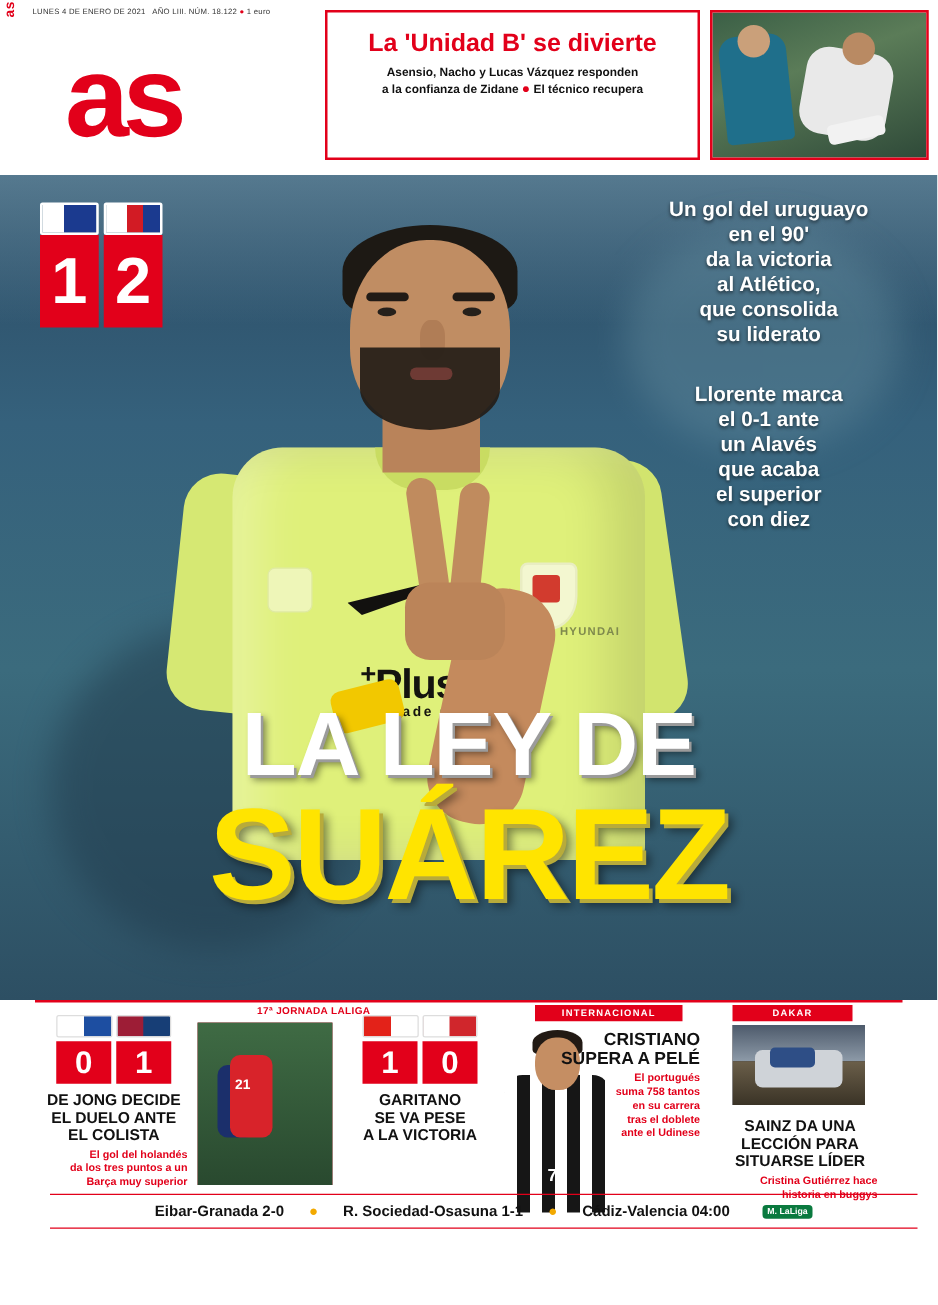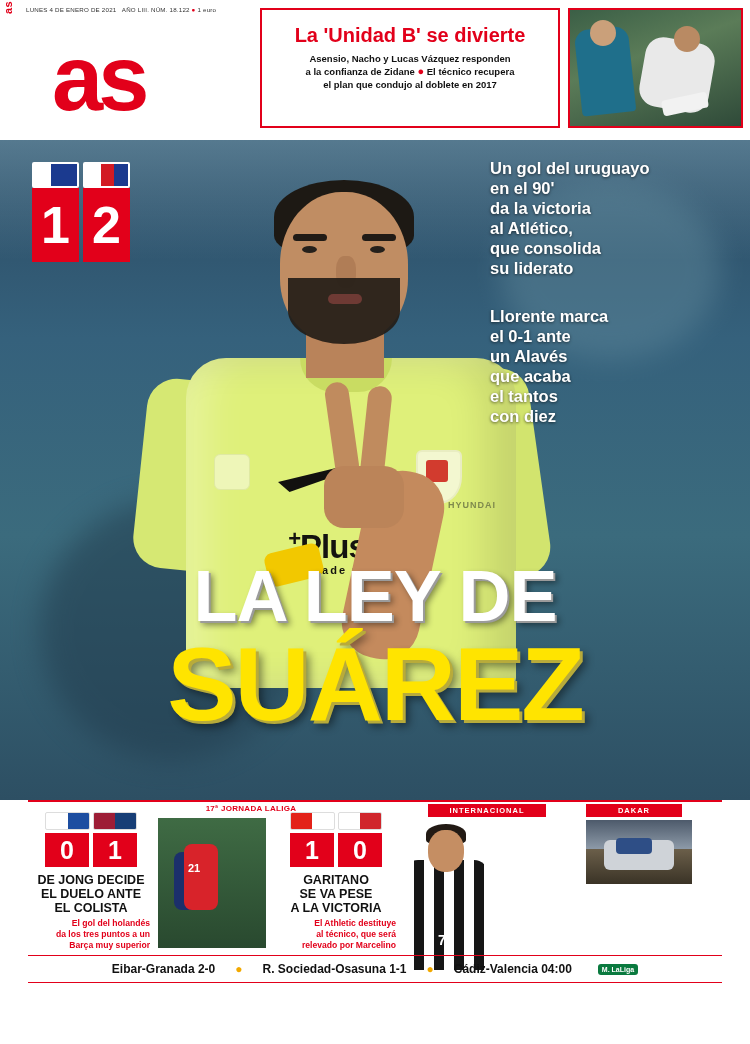--- a/index.html
+++ b/index.html
@@ -112,21 +112,21 @@
   .mini-crest{flex:1;background:#eceff4;border:2px solid #fff;border-radius:2px;position:relative;overflow:hidden;}
   .mini-crest.a{background:linear-gradient(90deg,#ffffff 0 40%,#1b3a8f 40% 100%);}
   .mini-crest.b{background:linear-gradient(90deg,#ffffff 0 38%,#d21b24 38% 68%,#1b3a8f 68% 100%);}
   .scores{position:absolute;left:0;top:26px;width:98px;height:74px;display:flex;gap:4px;}
   .score{
     flex:1;background:#e2001a;color:#fff;font-size:52px;font-weight:bold;
     display:flex;align-items:center;justify-content:center;line-height:1;
   }
 
   
-  .rcol{position:absolute;right:10px;top:18px;width:250px;text-align:left;color:#fff;}
+  .rcol{position:absolute;right:10px;top:18px;width:250px;text-align:center;color:#fff;}
   .rcol h3{margin:0;font-size:16.5px;line-height:20px;font-weight:bold;text-shadow:0 1px 3px rgba(0,0,0,.6);}
   .rcol .h2b{margin-top:28px;font-size:16.5px;line-height:20px;font-weight:bold;text-shadow:0 1px 3px rgba(0,0,0,.6);}
 
   
   .title-wrap{position:absolute;left:0;top:420px;width:750px;text-align:center;}
   .title1{
     font-size:72px;line-height:72px;font-weight:bold;color:#ffffff;letter-spacing:-1px;
     text-shadow:2px 2px 0 #9b9b9b, 4px 4px 6px rgba(0,0,0,.45);
   }
   .title2{
@@ -171,21 +171,21 @@
   .cr-num{position:absolute;left:58px;top:112px;color:#fff;font-size:14px;font-weight:bold;}
 
   .dakar{position:absolute;overflow:hidden;background:#2b2b33;}
   .dk-sky{position:absolute;left:0;top:0;width:100%;height:46%;background:linear-gradient(180deg,#4d5a6b,#8d9aa8);}
   .dk-ground{position:absolute;left:0;bottom:0;width:100%;height:54%;background:linear-gradient(180deg,#6b5f4a,#3a3326);}
   .dk-car{position:absolute;left:18px;bottom:14px;width:70px;height:30px;background:#cfd3d8;border-radius:6px;}
   .dk-win{position:absolute;left:30px;bottom:30px;width:36px;height:16px;background:#2e4e86;border-radius:4px;}
 
   
   .results{
-    position:absolute;left:28px;top:955px;width:694px;height:26px;
+    position:absolute;left:40px;top:955px;width:694px;height:26px;
     border-top:1.5px solid #e2001a;border-bottom:1.5px solid #e2001a;
     display:flex;align-items:center;justify-content:center;gap:20px;
     font-size:12px;font-weight:bold;color:#111;
   }
   .results .sep{color:#f2a900;font-size:12px;}
   .results .logo-m{
     background:#0a7a3f;color:#fff;font-size:7px;padding:2px 4px;border-radius:3px;font-weight:bold;margin-left:6px;
   }
 
   .footer{position:absolute;left:0;top:1006px;width:750px;height:38px;background:#fff;}
@@ -207,21 +207,20 @@
     <div class="logo">as</div>
 
     <div class="topbox">
       <h2>La 'Unidad B' se divierte</h2>
       <p>Asensio, Nacho y Lucas Vázquez responden</p>
       <p>
         <span>a la confianza de Zidane</span>
         <span class="bullet">●</span>
         <span>El técnico recupera</span>
       </p>
-      <p>el plan que condujo al doblete en 2017</p>
     </div>
 
     <div class="topphoto">
       <div class="p1"></div>
       <div class="p1h"></div>
       <div class="p2"></div>
       <div class="p2h"></div>
       <div class="sock"></div>
     </div>
   </div>
@@ -281,21 +280,21 @@
         <span>da la victoria</span><br>
         <span>al Atlético,</span><br>
         <span>que consolida</span><br>
         <span>su liderato</span>
       </h3>
       <div class="h2b">
         <span>Llorente marca</span><br>
         <span>el 0-1 ante</span><br>
         <span>un Alavés</span><br>
         <span>que acaba</span><br>
-        <span>el tantos</span><br>
+        <span>el superior</span><br>
         <span>con diez</span>
       </div>
     </div>
 
     <div class="title-wrap">
       <div class="title1">LA LEY DE</div>
       <div class="title2">SUÁREZ</div>
     </div>
   </div>
 
@@ -340,42 +339,60 @@
       </div>
       <div class="scorepair">
         <div class="sp">1</div>
         <div class="sp">0</div>
       </div>
       <h4>
         <span>GARITANO</span><br>
         <span>SE VA PESE</span><br>
         <span>A LA VICTORIA</span>
       </h4>
-      <p>
-        <span>El Athletic destituye</span><br>
-        <span>al técnico, que será</span><br>
-        <span>relevado por Marcelino</span>
-      </p>
     </div>
 
     <div class="cristiano" style="left:380px;top:20px;width:132px;height:170px;">
       <div class="cr-body"></div>
       <div class="cr-hair"></div>
       <div class="cr-head"></div>
       <div class="cr-num">7</div>
     </div>
 
     <div class="cell" style="left:428px;width:132px;top:18px;">
+      <h4 style="color:#111;font-size:14px;line-height:15px;text-align:right;">
+        <span>CRISTIANO</span><br>
+        <span>SUPERA</span>
+        <span>A PELÉ</span>
+      </h4>
+      <p style="text-align:right;">
+        <span>El portugués</span><br>
+        <span>suma 758 tantos</span><br>
+        <span>en su carrera</span><br>
+        <span>tras el doblete</span><br>
+        <span>ante el Udinese</span>
+      </p>
     </div>
 
     <div class="dakar" style="left:586px;top:20px;width:106px;height:64px;">
       <div class="dk-sky"></div>
       <div class="dk-ground"></div>
       <div class="dk-car"></div>
       <div class="dk-win"></div>
+    </div>
+    <div class="cell" style="left:578px;width:124px;top:88px;">
+      <h4>
+        <span>SAINZ DA UNA</span><br>
+        <span>LECCIÓN PARA</span><br>
+        <span>SITUARSE LÍDER</span>
+      </h4>
+      <p>
+        <span>Cristina Gutiérrez hace</span><br>
+        <span>historia en buggys</span>
+      </p>
     </div>
 
   </div>
 
   <div class="results">
     <span>Eibar-Granada 2-0</span>
     <span class="sep">●</span>
     <span>R. Sociedad-Osasuna 1-1</span>
     <span class="sep">●</span>
     <span>Cádiz-Valencia 04:00</span>

